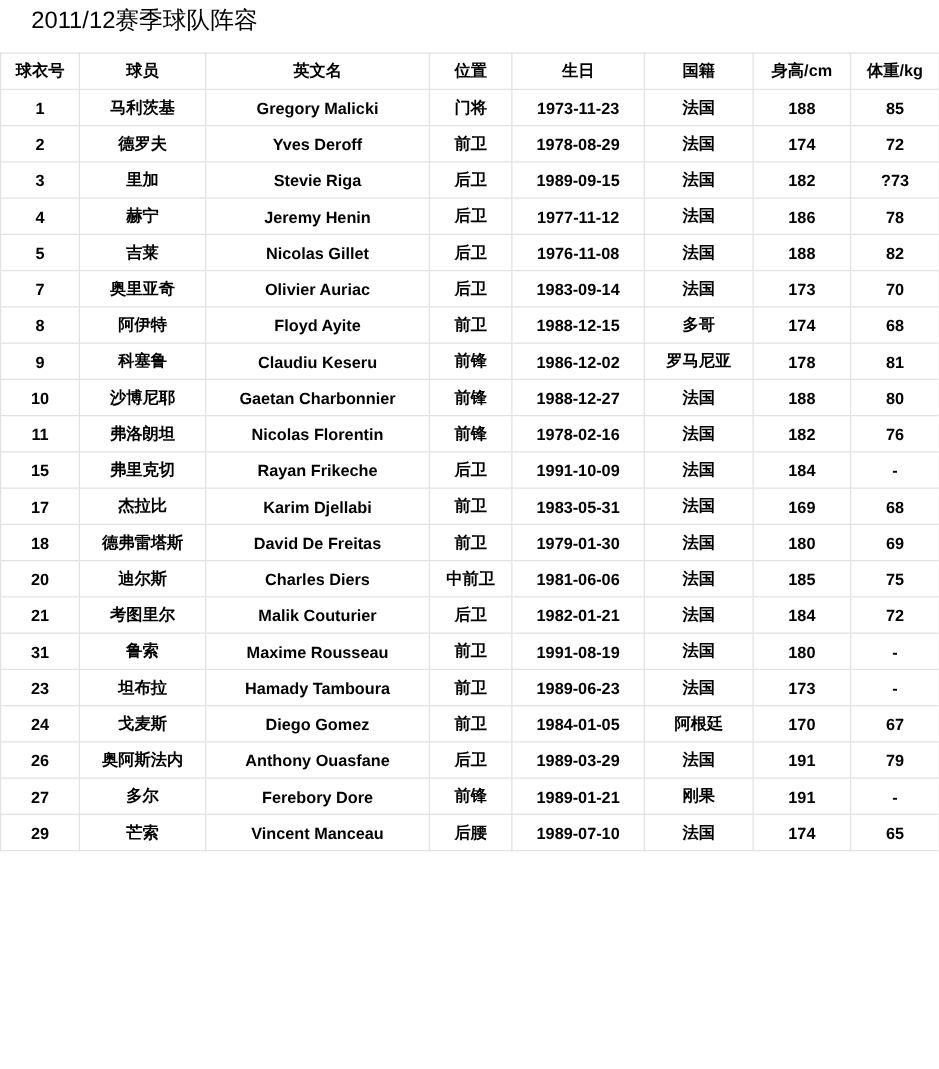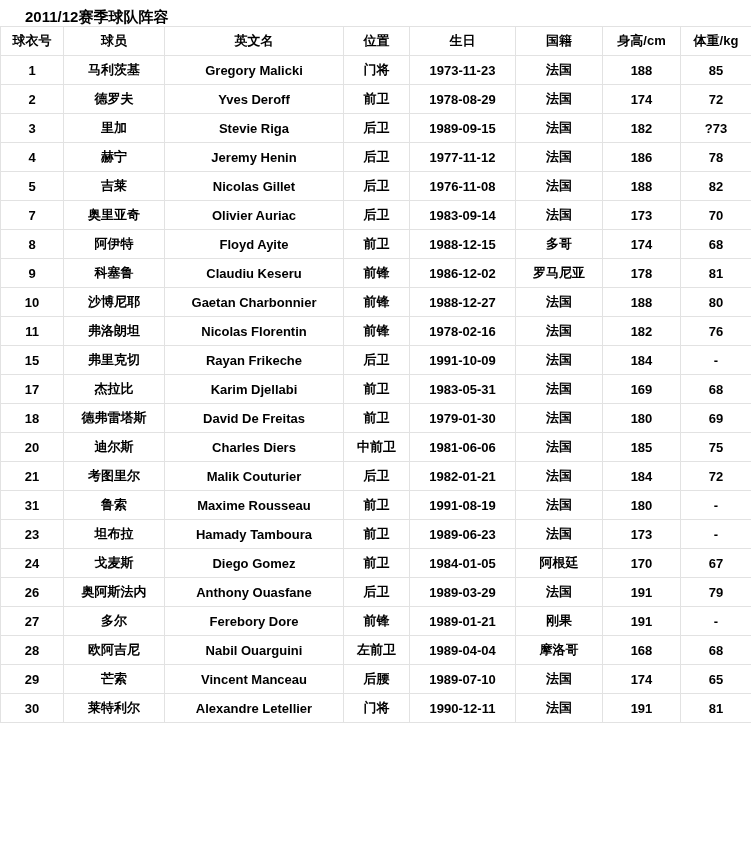--- a/index.html
+++ b/index.html
@@ -11,29 +11,30 @@
   .page {
     width: 751px;
     height: 855px;
     background: #ffffff;
     position: relative;
     overflow: hidden;
   }
   .title {
     margin: 0;
     padding: 8px 0 0 25px;
-    font-size: 15px;
+    font-size: 19px;
     line-height: 18px;
-    font-weight: bold;
+    font-weight: normal;
     color: #000000;
   }
   table.roster {
     border-collapse: collapse;
     table-layout: fixed;
     width: 751px;
+    margin-top: 16px;
   }
   table.roster col.c1 { width: 63px; }
   table.roster col.c2 { width: 101px; }
   table.roster col.c3 { width: 179px; }
   table.roster col.c4 { width: 66px; }
   table.roster col.c5 { width: 106px; }
   table.roster col.c6 { width: 87px; }
   table.roster col.c7 { width: 78px; }
   table.roster col.c8 { width: 71px; }
   table.roster th,
@@ -274,44 +275,24 @@
           <td>27</td>
           <td>多尔</td>
           <td>Ferebory Dore</td>
           <td>前锋</td>
           <td>1989-01-21</td>
           <td>刚果</td>
           <td>191</td>
           <td>-</td>
         </tr>
         <tr>
-          <td>28</td>
-          <td>欧阿吉尼</td>
-          <td>Nabil Ouarguini</td>
-          <td>左前卫</td>
-          <td>1989-04-04</td>
-          <td>摩洛哥</td>
-          <td>168</td>
-          <td>68</td>
-        </tr>
-        <tr>
           <td>29</td>
           <td>芒索</td>
           <td>Vincent Manceau</td>
           <td>后腰</td>
           <td>1989-07-10</td>
           <td>法国</td>
           <td>174</td>
           <td>65</td>
         </tr>
-        <tr>
-          <td>30</td>
-          <td>莱特利尔</td>
-          <td>Alexandre Letellier</td>
-          <td>门将</td>
-          <td>1990-12-11</td>
-          <td>法国</td>
-          <td>191</td>
-          <td>81</td>
-        </tr>
       </tbody>
   </table>
 </div>
 
 </body></html>

